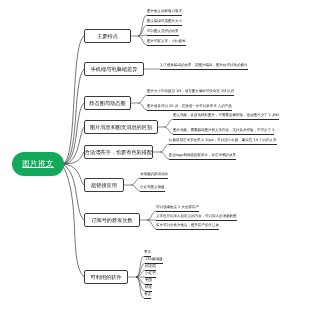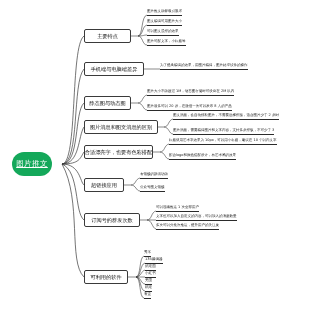--- a/index.html
+++ b/index.html
@@ -98,21 +98,21 @@
       <path d="M136,277 C141,277 139,257 144,256"></path>
       <path d="M136,277 C141,277 140,264 145,263"></path>
       <path d="M136,277 C141,277 141,271 145,270"></path>
       <path d="M136,277 C141,277 142,277 145,277"></path>
       <path d="M136,277 C141,277 141,284 145,284"></path>
       <path d="M136,277 C141,277 140,291 145,291"></path>
       <path d="M136,277 C141,277 139,298 144,298"></path>
     </g>
   </svg>
 
-  <div class="root" style="left:12px;top:152px;width:40px;height:24px;text-decoration:underline;">图片推文</div>
+  <div class="root" style="left:12px;top:152px;width:52px;height:24px;text-decoration:underline;">图片推文</div>
 
   <div class="branch" style="left:84px;top:29px;width:47px;height:14px;">主要特点</div>
 
   <div class="branch" style="left:84px;top:62px;width:60px;height:14px;">手机端与电脑端差异</div>
 
   <div class="branch" style="left:84px;top:96px;width:47px;height:14px;">静态图与动态图</div>
 
   <div class="branch" style="left:84px;top:120px;width:74px;height:14px;">图片消息和图文消息的区别</div>
 
   <div class="branch" style="left:84px;top:145px;width:69px;height:14px;">合适漂亮字，也要有色彩搭配</div>

